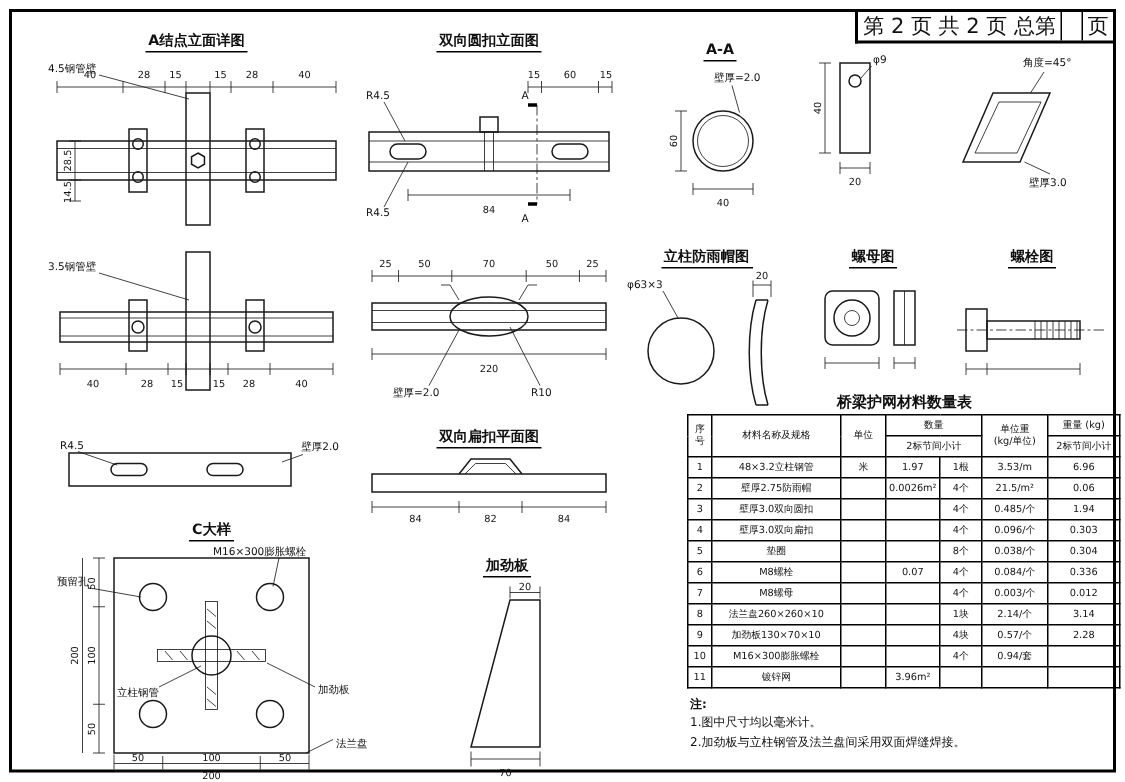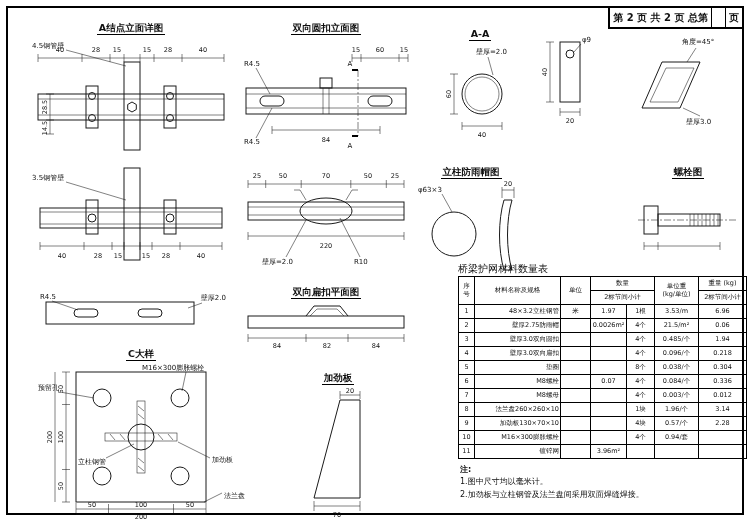--- a/index.html
+++ b/index.html
@@ -3,38 +3,38 @@
 <meta charset="utf-8">
 <style>
   *{margin:0;padding:0;box-sizing:border-box}
   html,body{width:750px;height:521px;background:#fff;overflow:hidden;
     font-family:"DejaVu Sans",sans-serif;color:#111}
   .sheet{position:absolute;left:6px;top:6px;width:738px;height:509px;
     border:2px solid #000;background:#fff}
   .titleblock{position:absolute;top:0;right:0;height:21px;display:flex;
     border-left:2px solid #000;border-bottom:2px solid #000;background:#fff;z-index:5}
   .titleblock .tb-cell{display:flex;align-items:center;justify-content:center;
-    font-size:10px;font-weight:bold;padding:0 3px;white-space:nowrap}
+    font-size:14px;font-weight:normal;padding:0 3px;white-space:nowrap}
   .titleblock .tb-sep{border-left:1.5px solid #000}
   .panel{position:absolute}
   .ptitle{text-align:center;font-size:9.5px;font-weight:bold;height:14px;line-height:12px;white-space:nowrap}
   .ptitle span{border-bottom:1px solid #000;padding:0 2px 1px 2px}
   svg{display:block}
   svg text{font-size:6.5px;fill:#111;font-family:"DejaVu Sans",sans-serif}
   svg text.lbl{font-size:7px}
   .ln{stroke:#1a1a1a;stroke-width:1;fill:none}
   .tn{stroke:#1a1a1a;stroke-width:.55;fill:none}
   .cl{stroke:#1a1a1a;stroke-width:.55;fill:none;stroke-dasharray:7 2 2 2}
   
   .mat-wrap{position:absolute;left:450px;top:254px;width:290px}
-  .mat-title{font-size:10px;font-weight:normal;height:14px;line-height:13px}
+  .mat-title{text-align:center;font-size:10px;font-weight:bold;height:14px;line-height:13px}
   table.mat{border-collapse:collapse;width:288px;table-layout:fixed}
   table.mat th,table.mat td{border:1px solid #000;font-size:6.5px;font-weight:normal;
     text-align:center;padding:0 1px;height:14px;line-height:1.1;overflow:hidden;white-space:nowrap}
-  table.mat td.nm{text-align:right}
+  table.mat td.nm{text-align:center}
   
   .notes{position:absolute;left:452px;top:456px;width:286px;font-size:8px;line-height:1.55}
   .notes .nh{font-weight:bold}
 </style>
 </head>
 <body>
 
 <div class="sheet">
 
   <div class="titleblock">
@@ -182,20 +182,31 @@
     <svg width="114" height="94" viewBox="0 0 114 94">
       <text x="4" y="12" class="lbl">φ63×3</text>
       <line class="tn" x1="28" y1="14" x2="38" y2="32"></line>
       <circle class="ln" cx="40" cy="54" r="22"></circle>
       <path class="ln" d="M90 20c-6 20 -6 50 0 70 M98 20c-6 20 -6 50 0 70 M90 20h8 M90 90h8"></path>
       <path class="tn" d="M88 10h12 M88 7v6M100 7v6 M88 13v5M100 13v5"></path>
       <text x="94" y="6" text-anchor="middle">20</text>
     </svg>
   </div>
 
+  <div class="panel" style="left:528px;top:158px;width:92px">
+    <div class="ptitle"><span>螺母图</span></div>
+    <svg width="92" height="82" viewBox="0 0 92 82">
+      <rect class="ln" x="14" y="14" width="36" height="36" rx="5"></rect>
+      <circle class="ln" cx="32" cy="32" r="12"></circle>
+      <circle class="tn" cx="32" cy="32" r="5"></circle>
+      <rect class="ln" x="60" y="14" width="14" height="36"></rect>
+      <line class="tn" x1="67" y1="14" x2="67" y2="50"></line>
+      <path class="tn" d="M14 62H50 M14 58v8M50 58v8 M60 62h14 M60 58v8M74 58v8"></path>
+    </svg>
+  </div>
 
   <div class="panel" style="left:624px;top:158px;width:112px">
     <div class="ptitle"><span>螺栓图</span></div>
     <svg width="112" height="82" viewBox="0 0 112 82">
       <path class="cl" d="M6 40H106"></path>
       <rect class="ln" x="12" y="26" width="14" height="28"></rect>
       <rect class="ln" x="26" y="34" width="62" height="12"></rect>
       <path class="tn" d="M58 34v12M62 34v12M66 34v12M70 34v12M74 34v12M78 34v12M82 34v12M86 34v12"></path>
       <path class="tn" d="M12 66H88 M12 62v8M26 62v8M88 62v8"></path>
     </svg>
@@ -280,21 +291,21 @@
             <td>0.485/个</td>
             <td>1.94</td>
           </tr>
           <tr>
             <td>4</td>
             <td class="nm">壁厚3.0双向扁扣</td>
             <td></td>
             <td></td>
             <td>4个</td>
             <td>0.096/个</td>
-            <td>0.218</td>
+            <td>0.303</td>
           </tr>
           <tr>
             <td>5</td>
             <td class="nm">垫圈</td>
             <td></td>
             <td></td>
             <td>8个</td>
             <td>0.038/个</td>
             <td>0.304</td>
           </tr>
@@ -315,21 +326,21 @@
             <td>4个</td>
             <td>0.003/个</td>
             <td>0.012</td>
           </tr>
           <tr>
             <td>8</td>
             <td class="nm">法兰盘260×260×10</td>
             <td></td>
             <td></td>
             <td>1块</td>
-            <td>1.96/个</td>
+            <td>2.14/个</td>
             <td>3.14</td>
           </tr>
           <tr>
             <td>9</td>
             <td class="nm">加劲板130×70×10</td>
             <td></td>
             <td></td>
             <td>4块</td>
             <td>0.57/个</td>
             <td>2.28</td>

